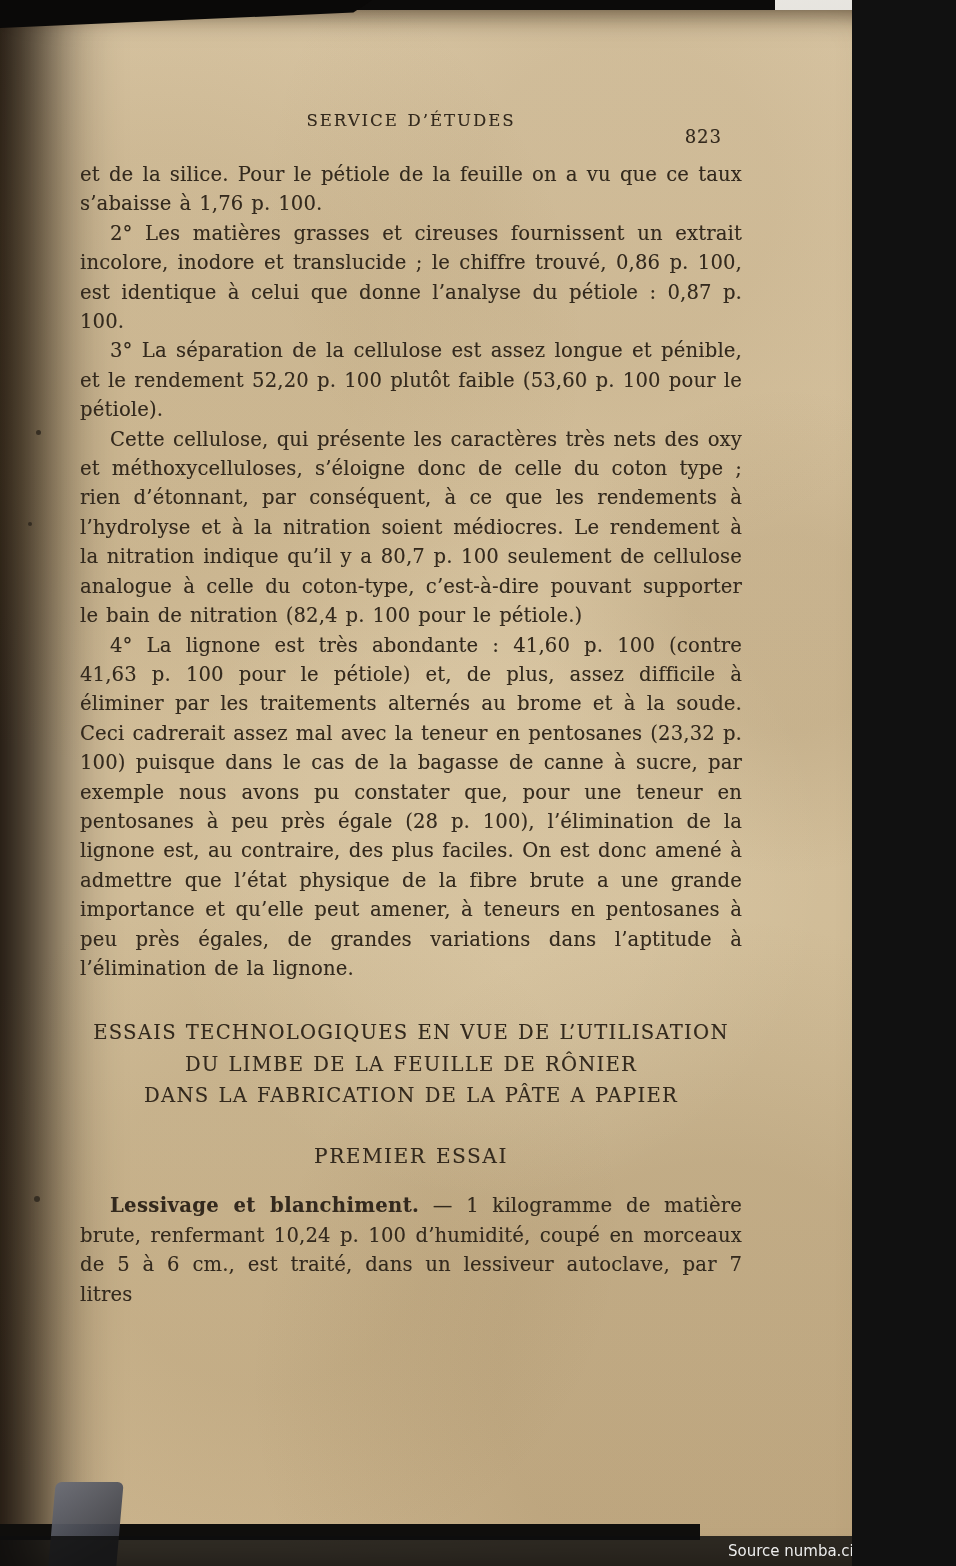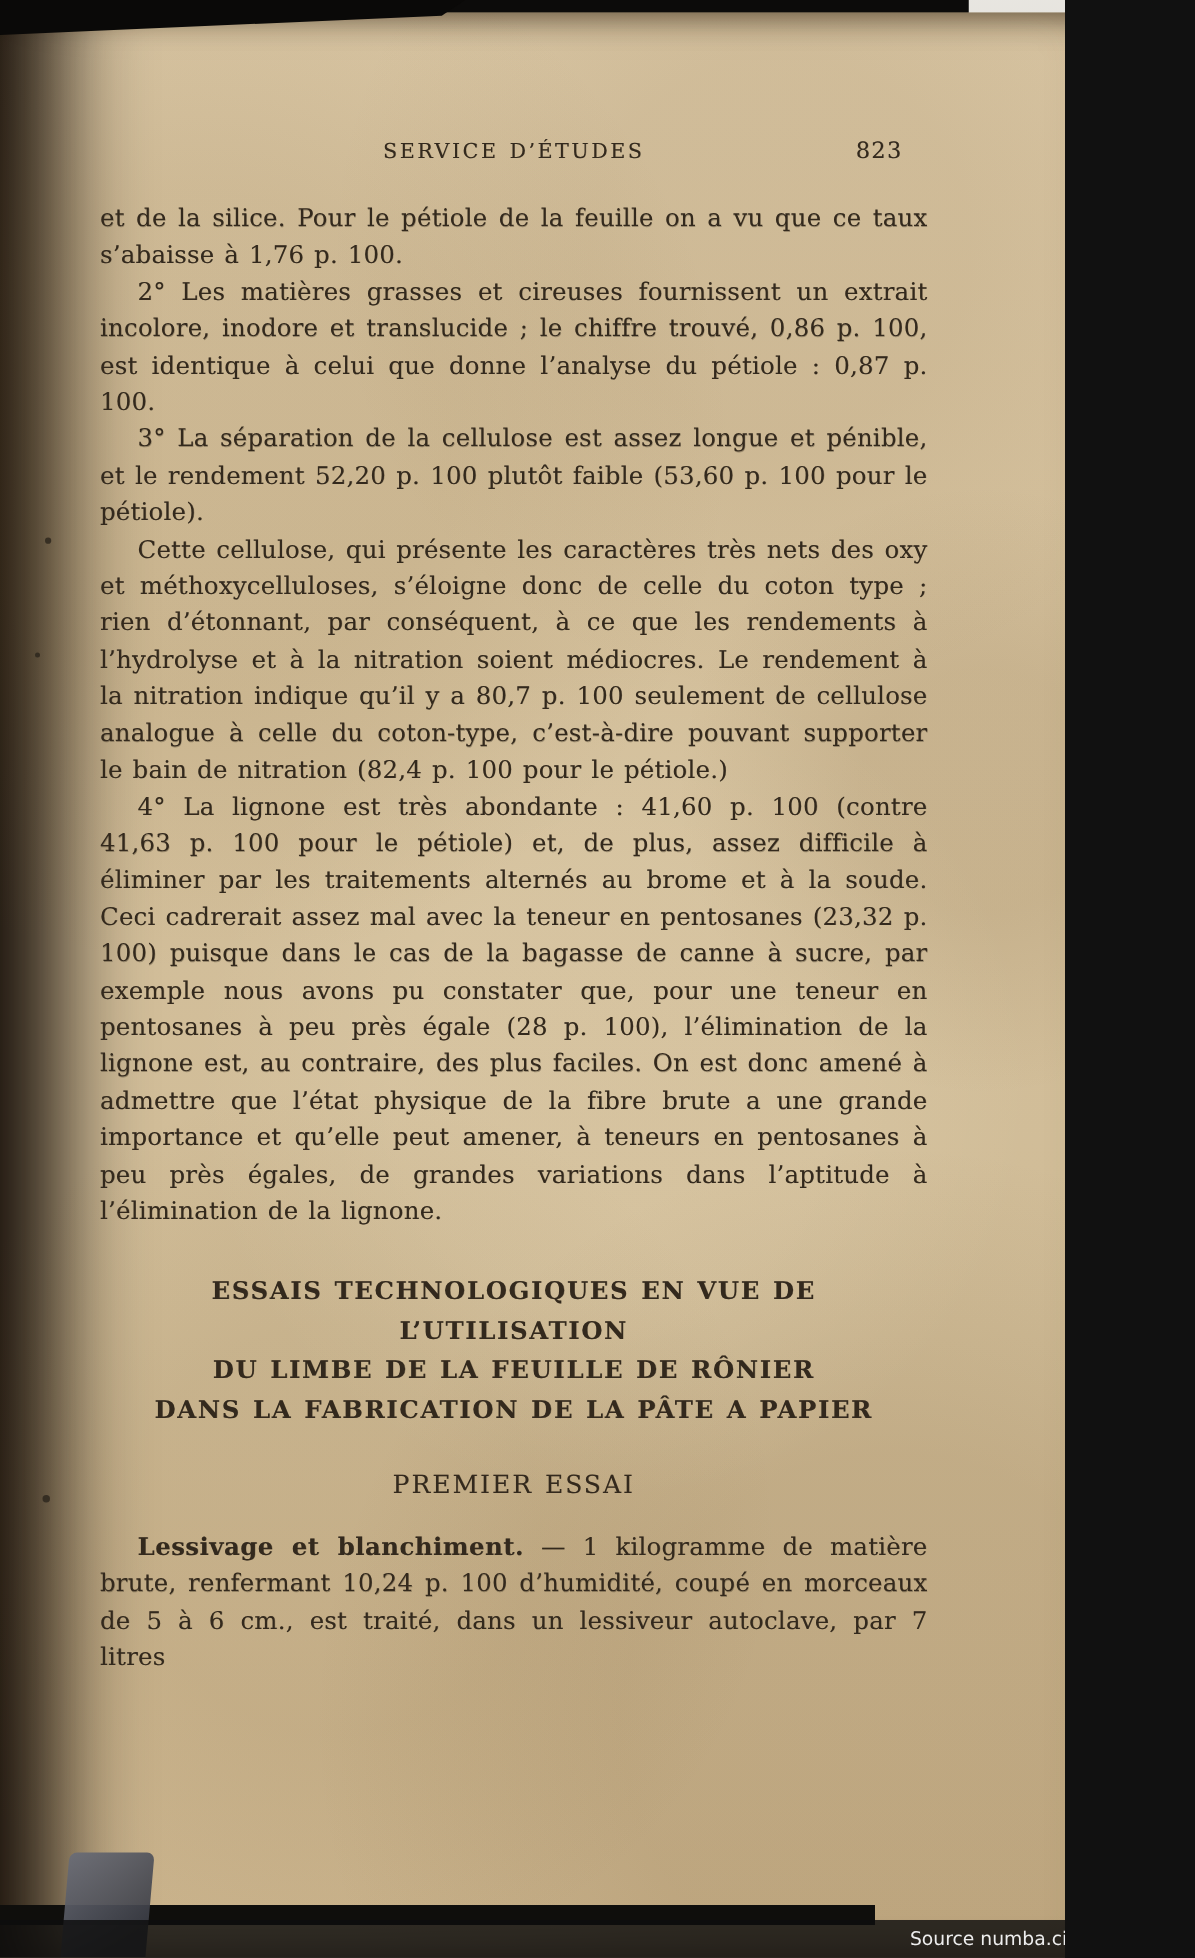--- a/index.html
+++ b/index.html
@@ -80,26 +80,26 @@
     text-align:justify;
     letter-spacing:0.2px; word-spacing:1.5px;
     text-shadow: 0.3px 0.2px 0 rgba(51,42,29,0.35);
   }
   .page-header { position:relative; height:26px; margin-bottom:28px; }
   .running-title {
     display:block; text-align:center;
     font-size:16.5px; letter-spacing:2px;
   }
   .page-number {
-    position:absolute; right:20px; top:0; font-size:18px; letter-spacing:1px;
+    position:absolute; right:20px; top:16px; font-size:18px; letter-spacing:1px;
   }
   .para { margin:0; text-indent:30px; }
   .para.no-indent { text-indent:0; }
   .section-heading {
-    margin:34px 0 26px; font-weight:700;
+    margin:34px 0 26px; font-weight:400;
     font-size:19.5px; line-height:31.5px; letter-spacing:1.3px;
     text-align:center; text-indent:0;
   }
   .section-heading span { display:block; }
   .subsection-heading {
     margin:30px 0 20px; font-weight:400;
     font-size:20px; letter-spacing:1.6px;
     text-align:center; text-indent:0;
   }
   .lead-bold { font-weight:700; letter-spacing:0.4px; }

